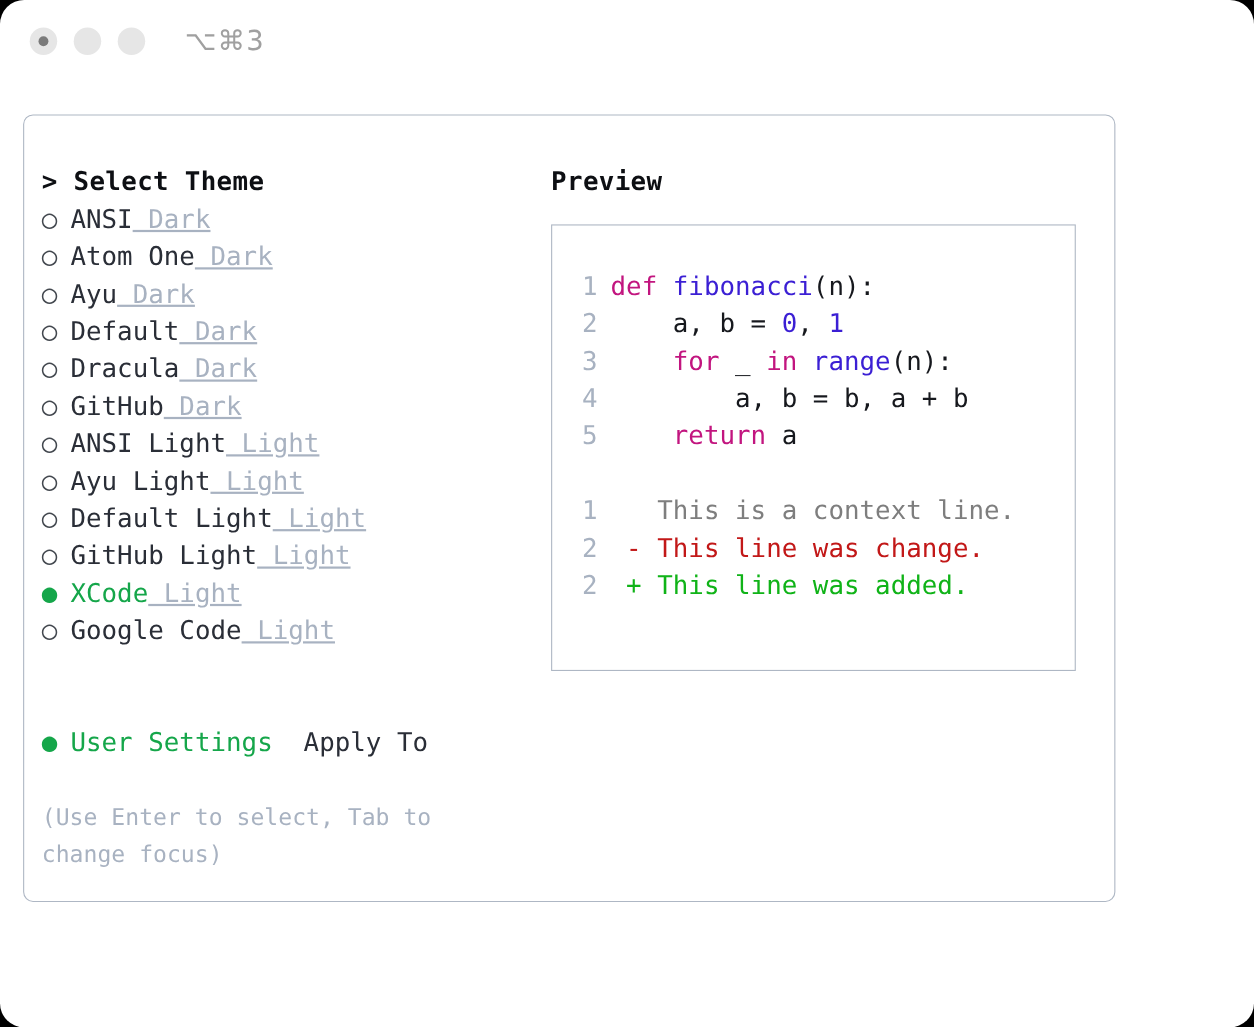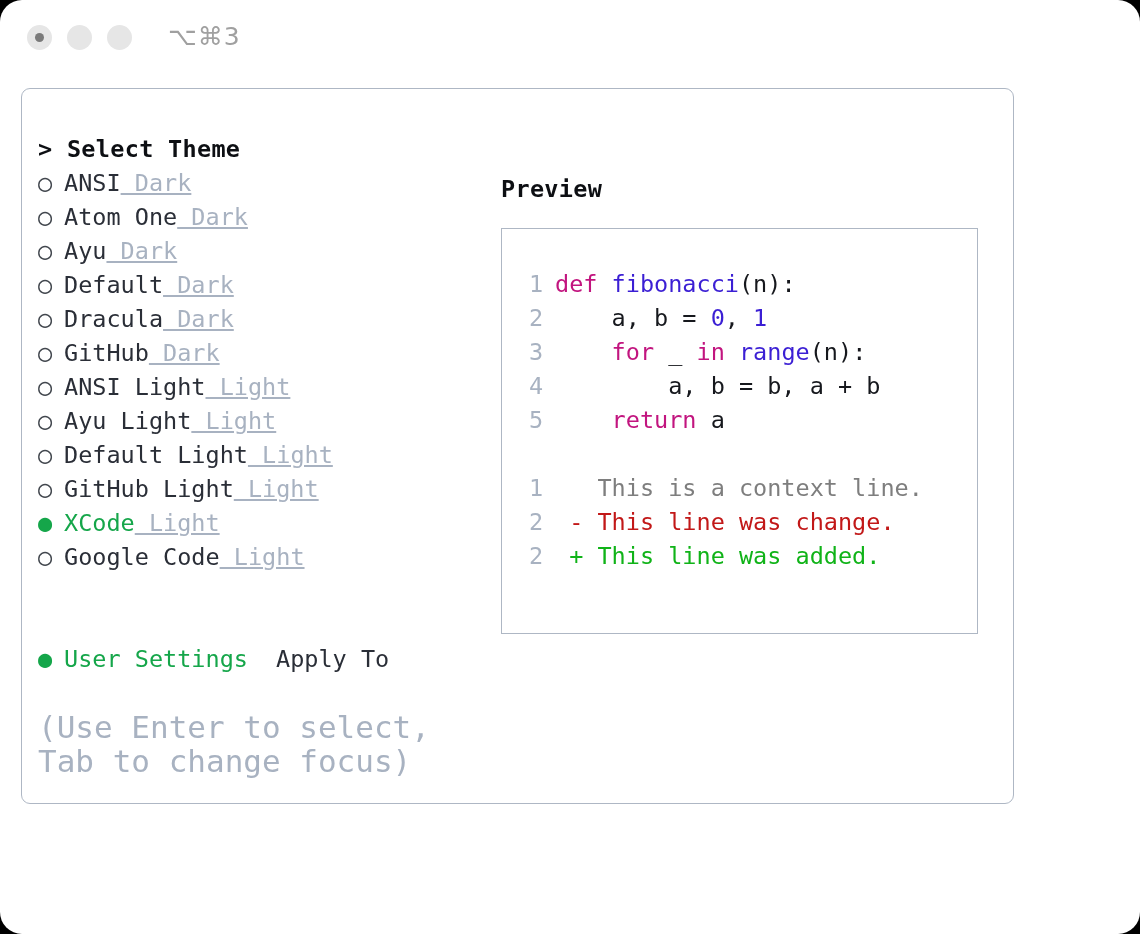--- a/index.html
+++ b/index.html
@@ -62,21 +62,21 @@
     letter-spacing: 1px;
     color: #a0a0a0;
     font-family: "DejaVu Sans", "Liberation Sans", sans-serif;
     white-space: pre;
   }
 
   
   #main-panel {
     position: absolute;
     left: 21px;
-    top: 88px;
+    top: 104px;
     width: 993px;
     height: 716px;
     border: 1.6px solid #aeb7c4;
     border-radius: 9px;
     box-sizing: border-box;
     background: #ffffff;
   }
 
   
   #theme-column {
@@ -108,40 +108,39 @@
   .variant { color: #a8b2c1; text-decoration: underline; }
 
   #apply-head {
     margin-top: 34px;
     text-align: center;
   }
   #apply-head .bullet { color: transparent; }
 
   #hint-text {
     margin-top: 34px;
-    font-size: 31px;
+    font-size: 21px;
     line-height: 34px;
     color: #a8b2c1;
     width: 420px;
   }
 
   
   #preview-column {
     position: absolute;
     left: 479px;
     top: 43px;
     width: 500px;
   }
   #preview-title {
     font-size: 23.5px;
     font-weight: bold;
     color: #0d0f13;
     line-height: 34px;
     letter-spacing: 0.3px;
-    margin-top: 40px;
   }
   #preview-box {
     margin-top: 22px;
     width: 477px;
     height: 406px;
     border: 1.6px solid #aeb7c4;
     box-sizing: border-box;
     background: #ffffff;
     padding: 38px 0 0 27px;
   }

